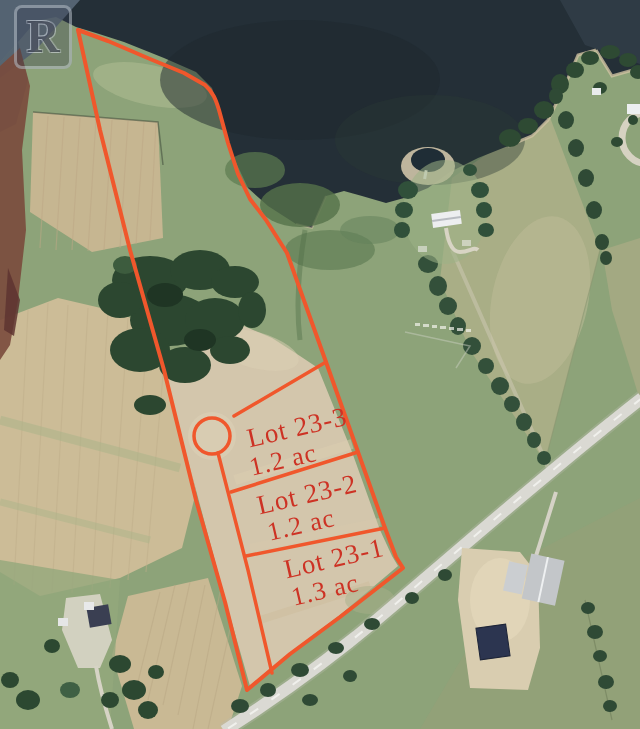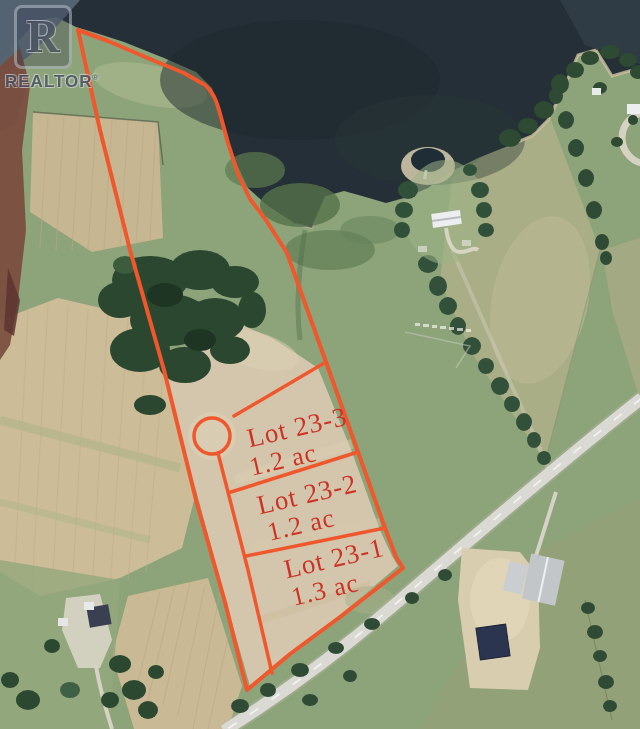--- a/index.html
+++ b/index.html
@@ -299,15 +299,14 @@
     <text class="lot-area" transform="translate(303,533) rotate(-13)">1.2 ac</text>
     <text class="lot-label" transform="translate(336,567) rotate(-13)">Lot 23-1</text>
     <text class="lot-area" transform="translate(327,598) rotate(-13)">1.3 ac</text>
   </g>
 </svg>
 
   <div class="watermark">
     <div class="wm-box">
       <span class="wm-r">R</span>
     </div>
-    <div class="wm-text"><span>REALTOR</span><span class="wm-reg">®</span></div>
   </div>
 </div>
 
 </body></html>

